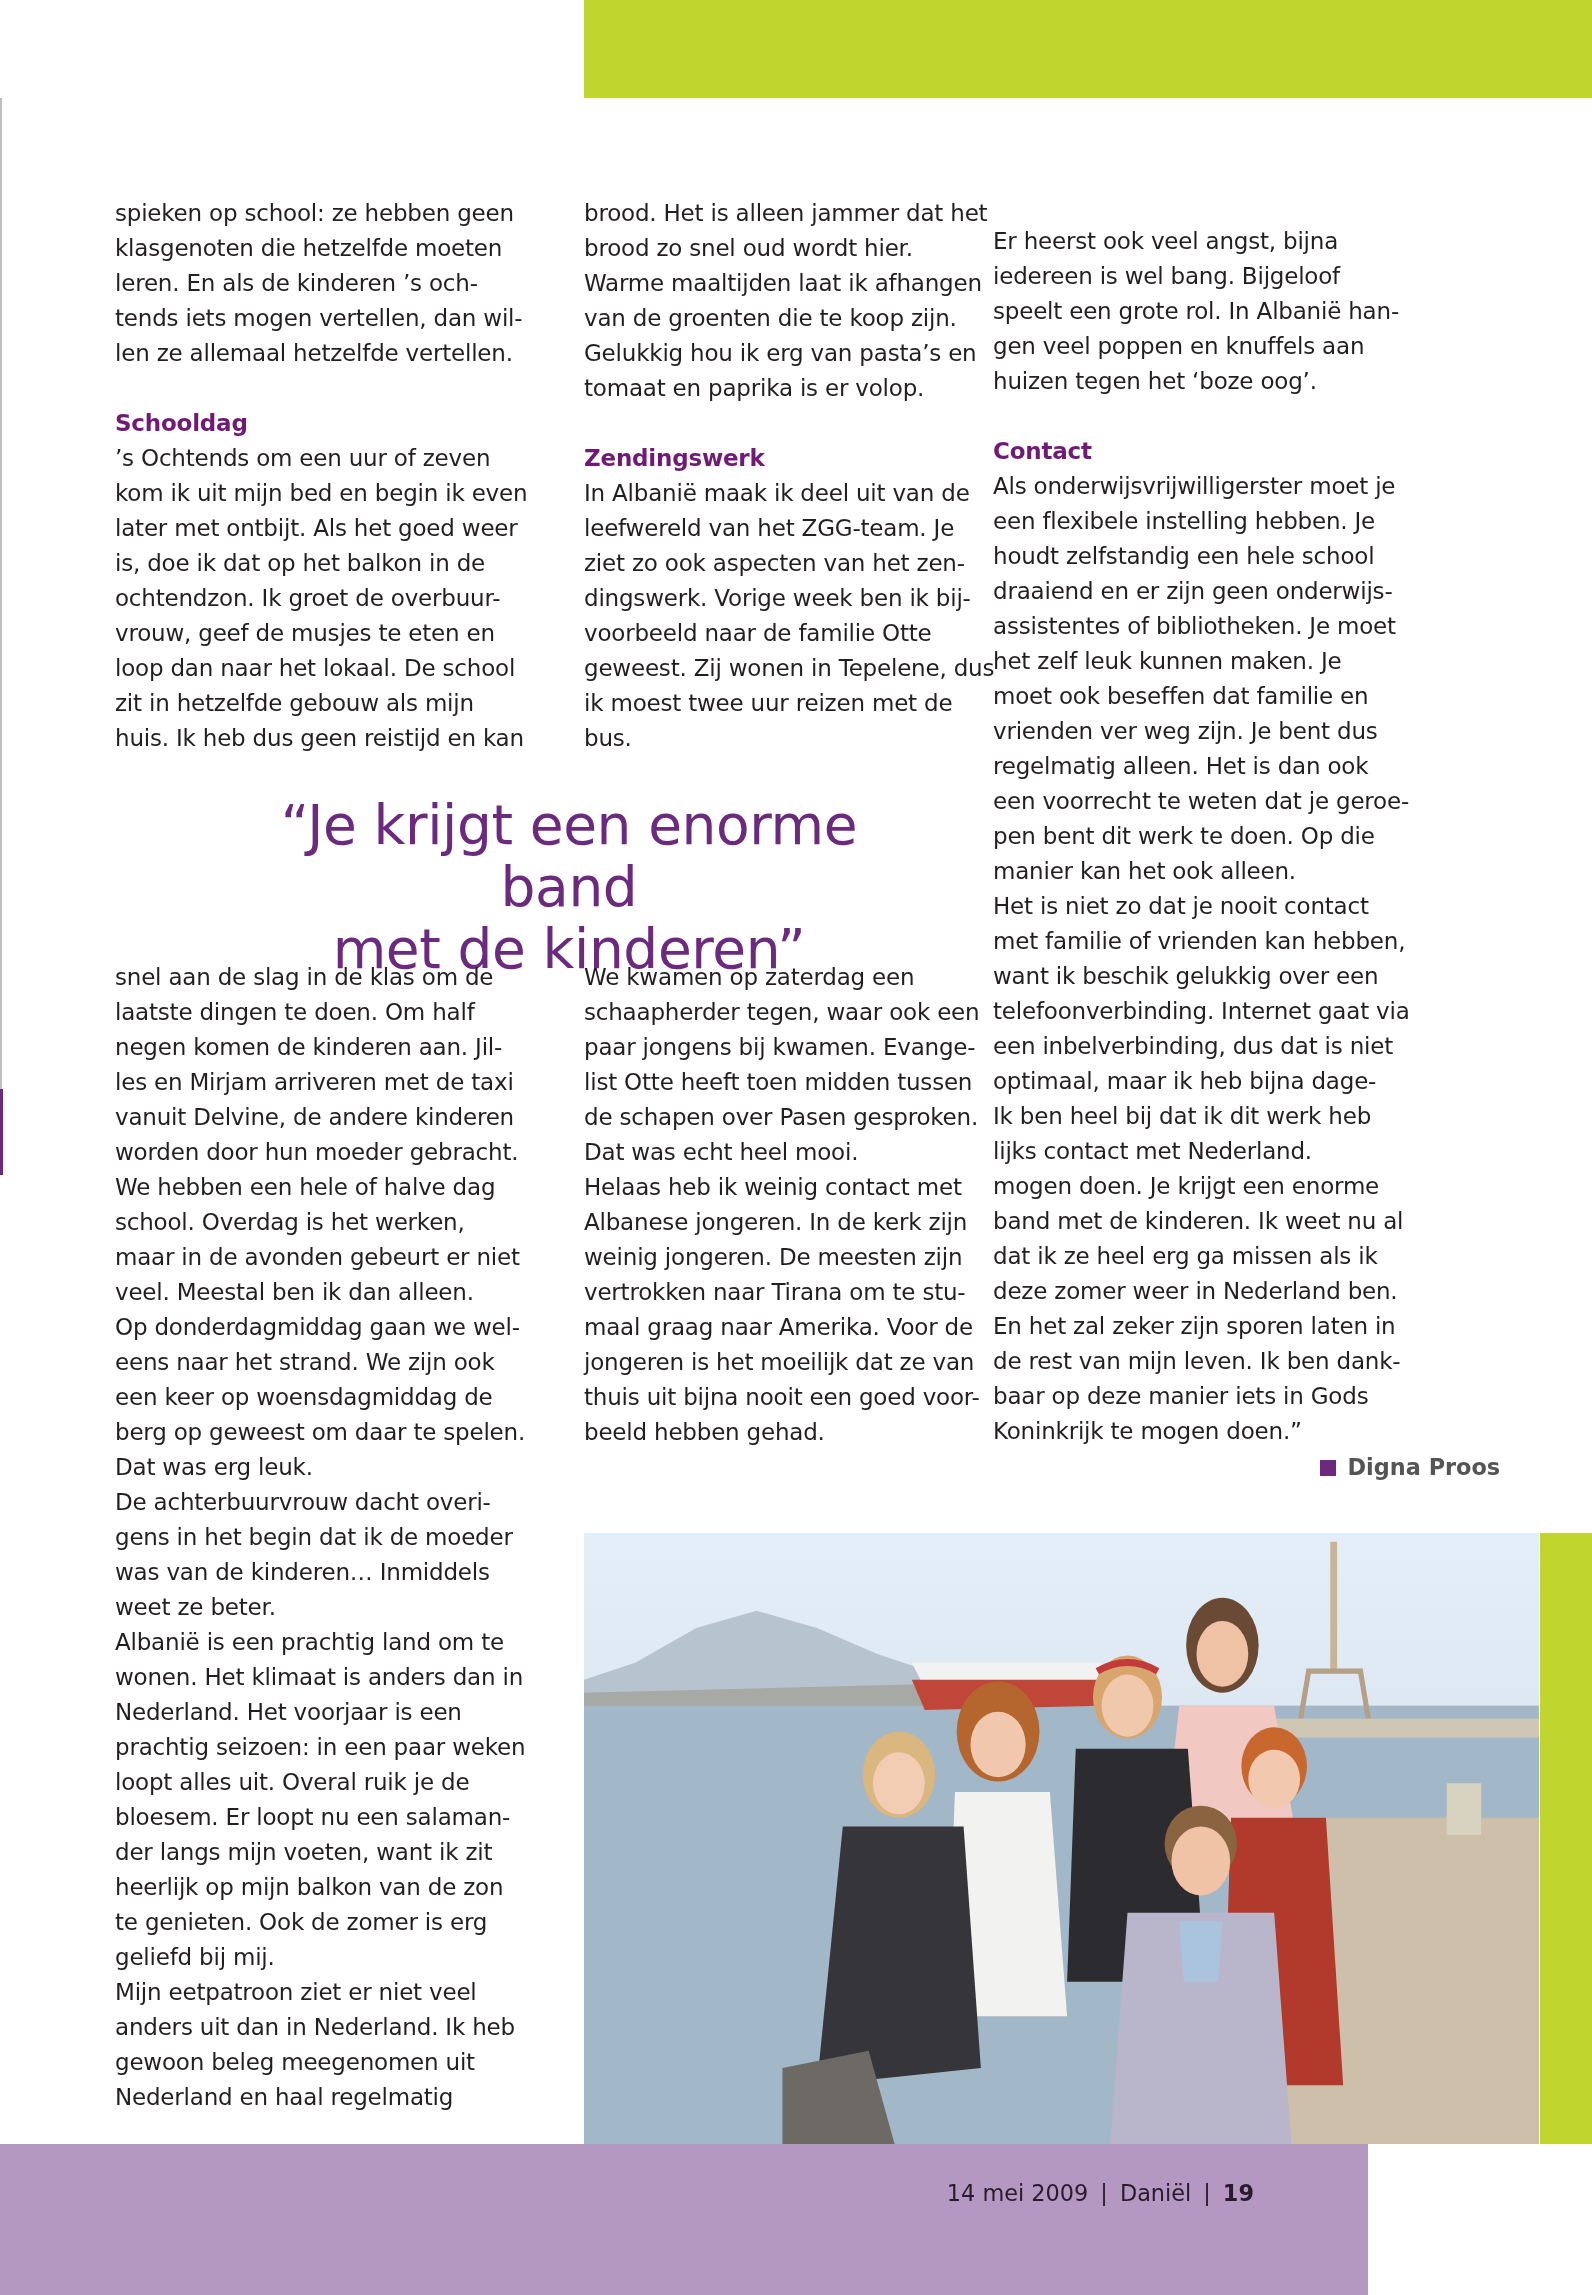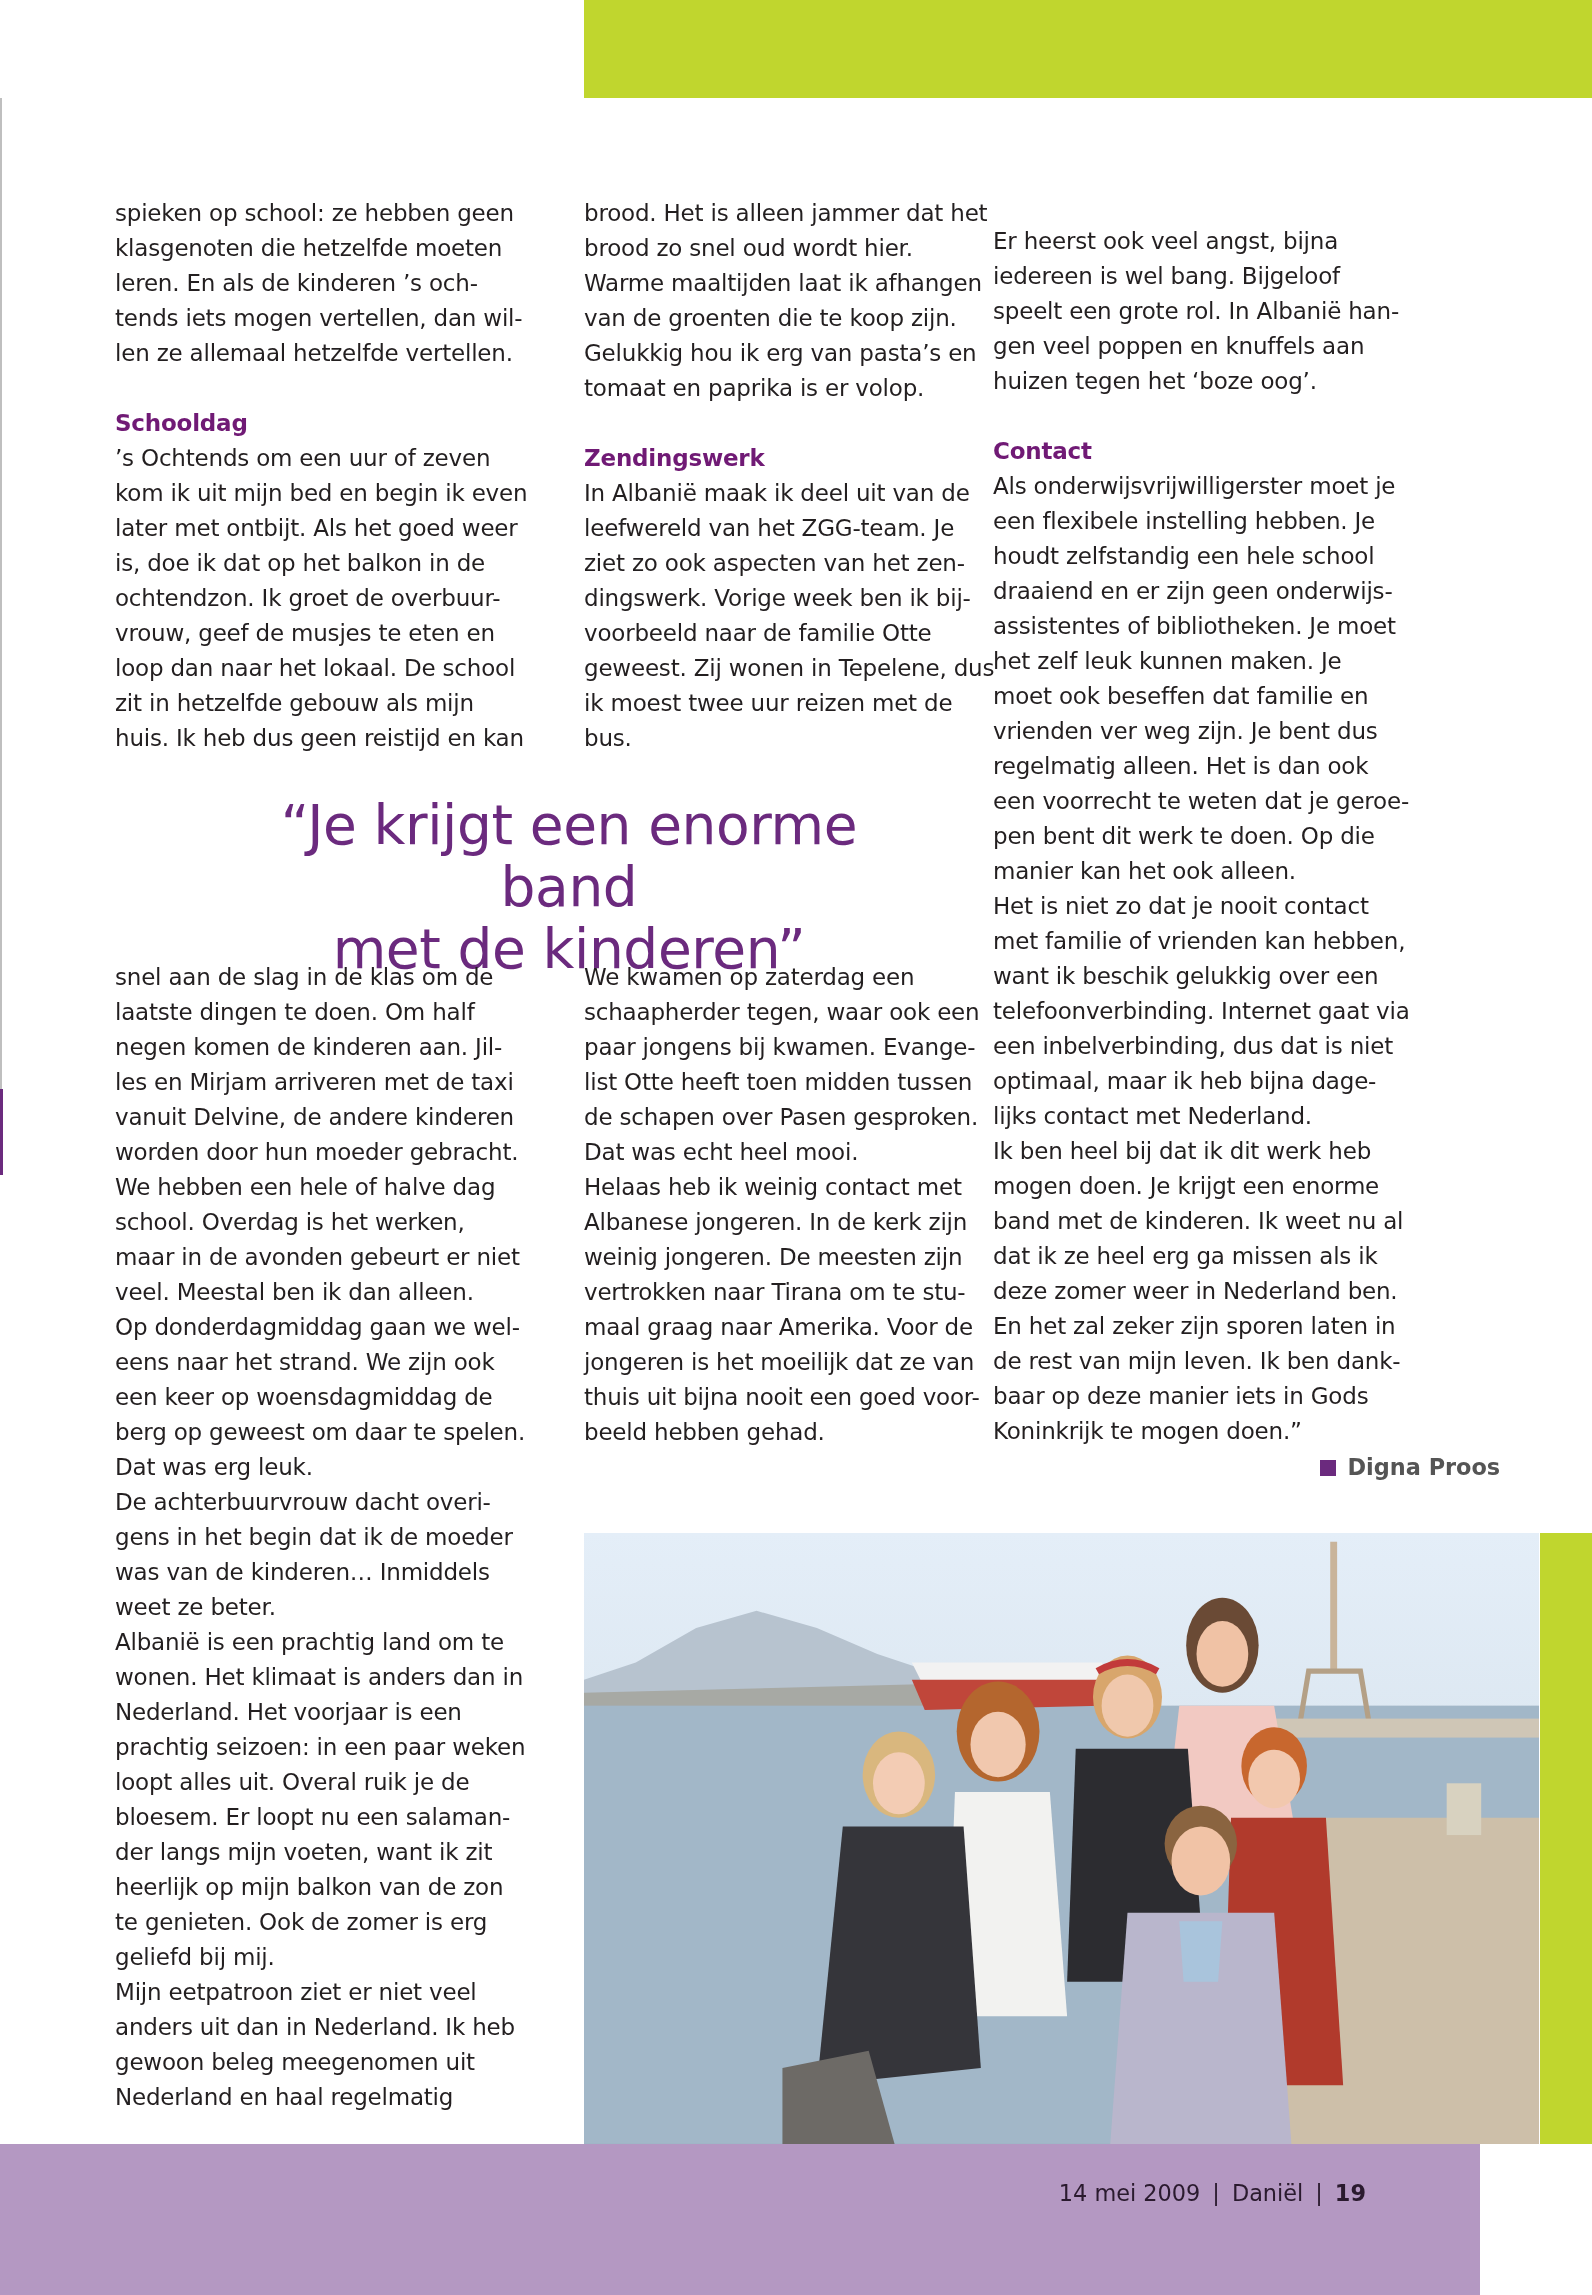--- a/index.html
+++ b/index.html
@@ -48,21 +48,21 @@
     position: absolute; left: 584px; top: 1533px; width: 955px; height: 611px;
     overflow: hidden;
     background: linear-gradient(to bottom, #e4eef8 0%, #dde8f2 30%, #b9c7d2 48%, #9db4c6 60%, #8fa8bb 100%);
   }
   .photo svg { position: absolute; left: 0; top: 0; }
   .side-green {
     position: absolute; left: 1540px; top: 1533px; width: 53px; height: 611px;
     background: #c0d62e;
   }
   .footer {
-    position: absolute; left: 0; top: 2144px; width: 1480px; height: 152px;
+    position: absolute; left: 0; top: 2144px; width: 1368px; height: 152px;
     background: #b498c2;
   }
   .footer-text {
     position: absolute; right: 114px; top: 36px;
     font-size: 22.4px; color: #2a1a2e; white-space: nowrap;
   }
   .footer-text .sep { margin: 0 12px; }
   .footer-text .page { font-weight: bold; }
 </style>
 </head>
@@ -129,22 +129,22 @@
     <span class="line">regelmatig alleen. Het is dan ook</span>
     <span class="line">een voorrecht te weten dat je geroe-</span>
     <span class="line">pen bent dit werk te doen. Op die</span>
     <span class="line">manier kan het ook alleen.</span>
     <span class="line">Het is niet zo dat je nooit contact</span>
     <span class="line">met familie of vrienden kan hebben,</span>
     <span class="line">want ik beschik gelukkig over een</span>
     <span class="line">telefoonverbinding. Internet gaat via</span>
     <span class="line">een inbelverbinding, dus dat is niet</span>
     <span class="line">optimaal, maar ik heb bijna dage-</span>
+    <span class="line">Ik ben heel bij dat ik dit werk heb</span>
     <span class="line">lijks contact met Nederland.</span>
-    <span class="line">Ik ben heel bij dat ik dit werk heb</span>
     <span class="line">mogen doen. Je krijgt een enorme</span>
     <span class="line">band met de kinderen. Ik weet nu al</span>
     <span class="line">dat ik ze heel erg ga missen als ik</span>
     <span class="line">deze zomer weer in Nederland ben.</span>
     <span class="line">En het zal zeker zijn sporen laten in</span>
     <span class="line">de rest van mijn leven.  Ik ben dank-</span>
     <span class="line">baar op deze manier iets in Gods</span>
     <span class="line">Koninkrijk te mogen doen.”</span>
   </div>
 

